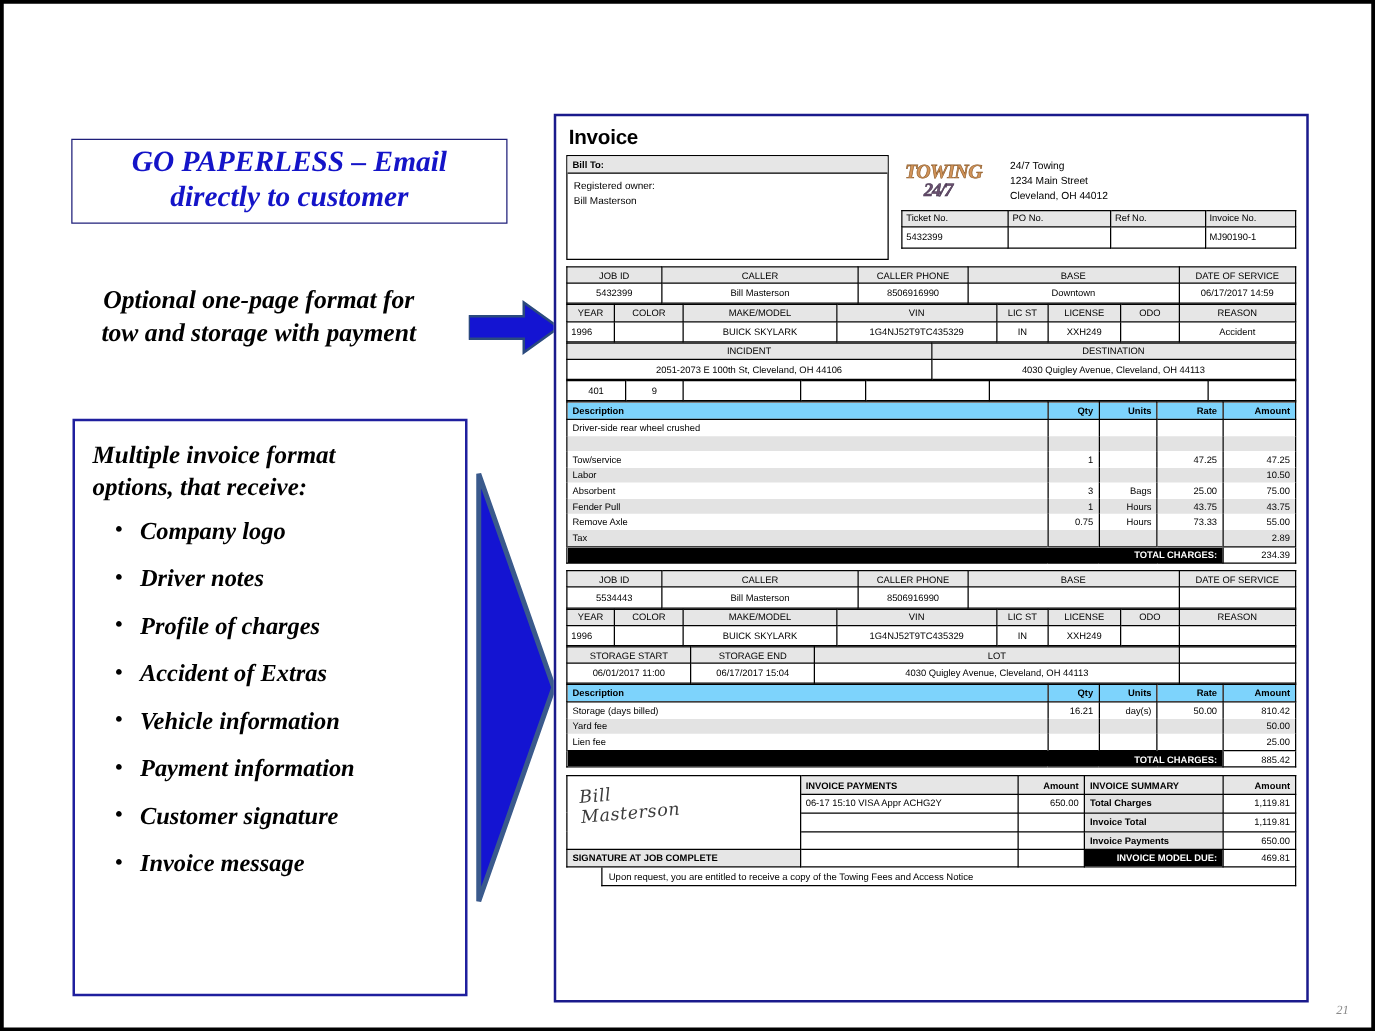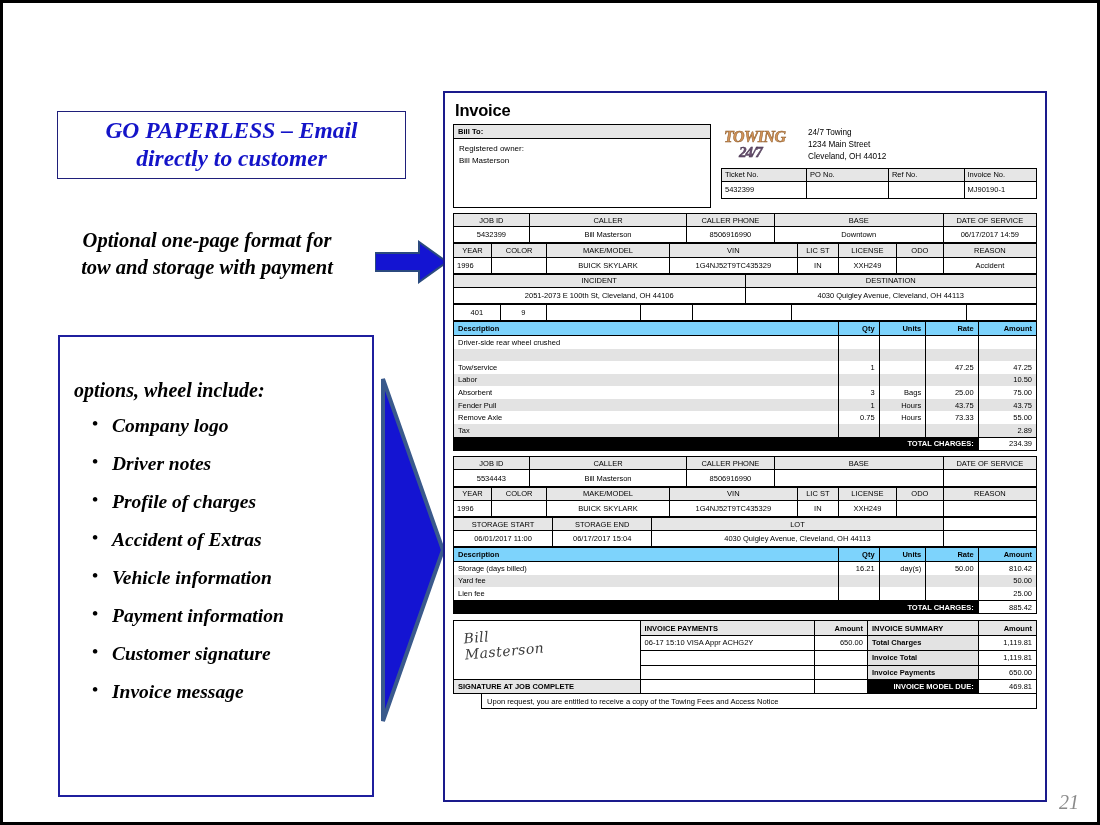--- a/index.html
+++ b/index.html
@@ -200,21 +200,21 @@
   }
   .notice {
     border: 1px solid #000; border-top: none;
     font-size: 7.6px; padding: 2.5px 5px; margin-left: 28px;
   }
   .pagenum {
     position: absolute;
     right: 18px; bottom: 8px;
     font-family: "Liberation Serif", serif;
     font-style: italic;
-    font-size: 20px;
+    font-size: 10px;
     color: #8a8a8a;
   }
   .logo-svg { display: block; }
 </style>
 </head>
 <body>
 
 <div class="slide">
 
   <div class="headline-box">
@@ -224,22 +224,22 @@
     </div>
   </div>
 
   <div class="subnote">
     <span>Optional one-page format for</span><br>
     <span>tow and storage with payment</span>
   </div>
 
   <div class="options-box">
     <div class="options-title">
-      <br>
-      <span>options, wheel include:</span>
+      <span>Multiple invoice format</span><br>
+      <span>options, that receive:</span>
     </div>
     <ul class="options-list">
       <li>Company logo</li>
       <li>Driver notes</li>
       <li>Profile of charges</li>
       <li>Accident of Extras</li>
       <li>Vehicle information</li>
       <li>Payment information</li>
       <li>Customer signature</li>
       <li>Invoice message</li>

